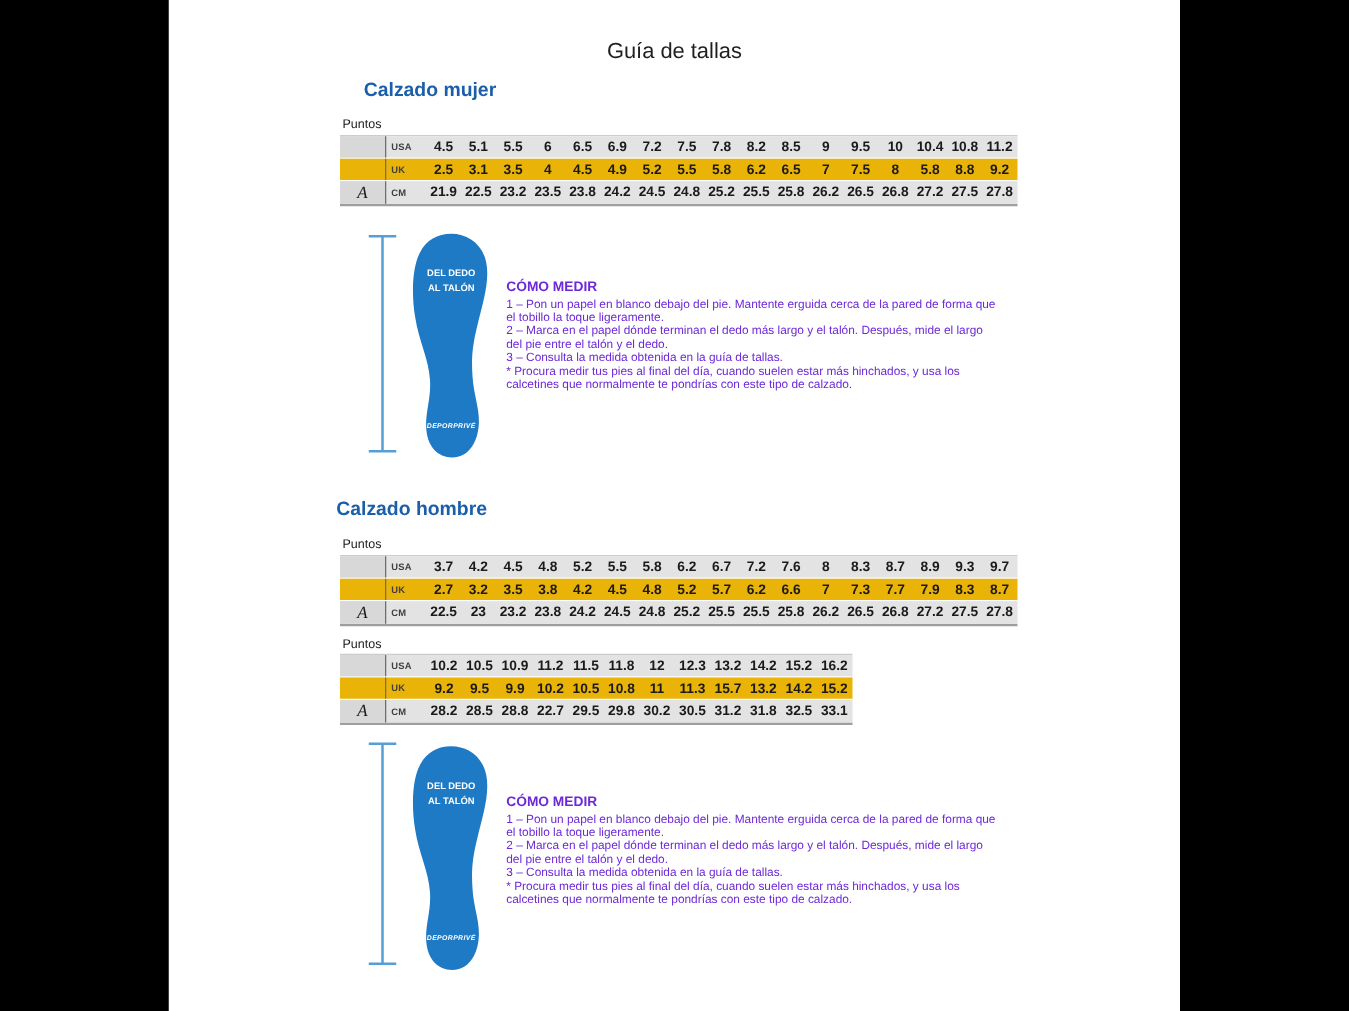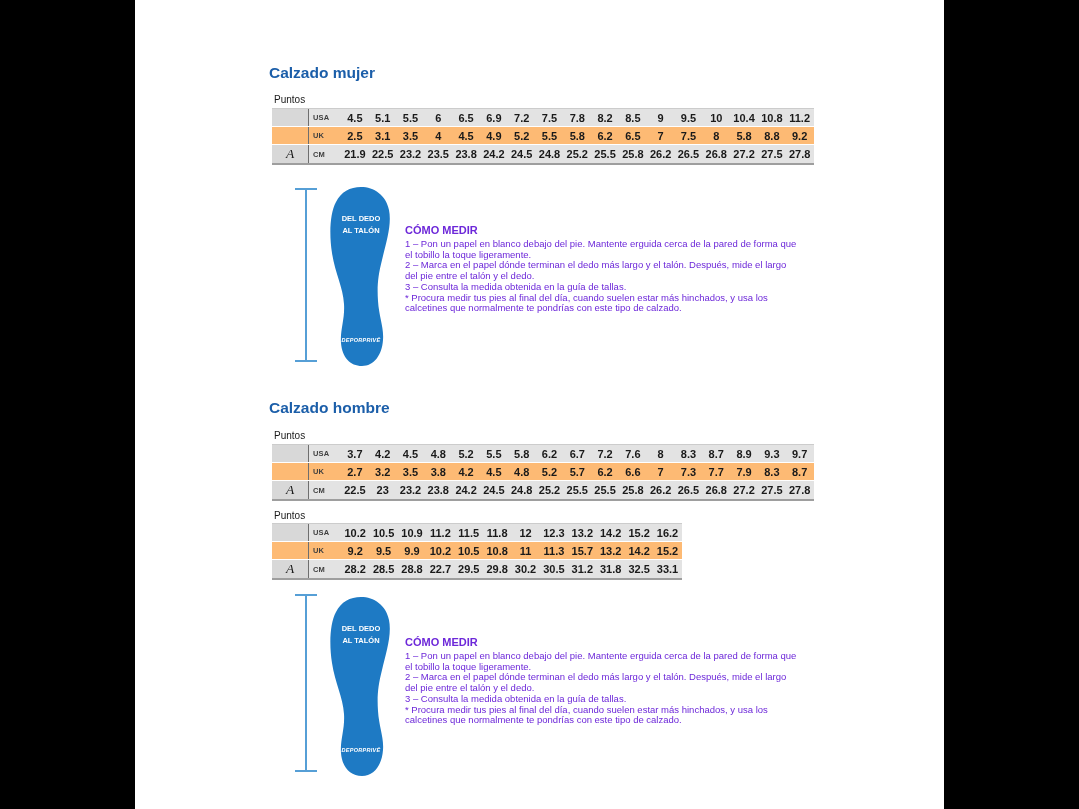--- a/index.html
+++ b/index.html
@@ -6,35 +6,35 @@
   html,body { width:1079px; height:809px; background:#000; overflow:hidden;
               font-family:"Liberation Sans", sans-serif; }
   .stage { position:relative; width:1079px; height:809px; background:#000; }
   .page { position:absolute; left:135px; top:0; width:809px; height:809px; background:#ffffff; }
 
   .doc-title { position:absolute; left:0; top:29px; width:100%; text-align:center;
                font-size:17.5px; line-height:22px; color:#1f1f1f; }
 
   .section-heading { position:absolute; left:134px; font-size:15.5px; font-weight:bold;
                      color:#1b5ea9; line-height:19px; }
-  .heading-women { top:63px; }
+  .heading-women { top:63px;margin-left:22px; }
   .heading-men   { top:398px; }
 
   .points-label { position:absolute; left:139px; font-size:10px; color:#1a1a1a; line-height:14px; }
   .points-1 { top:93px; }
   .points-2 { top:429px; }
   .points-3 { top:509px; }
 
   .size-table { position:absolute; left:137px; border-top:1px solid #cccccc;
                 border-bottom:2px solid #9e9e9e; }
   .table-women { top:108px; }
   .table-men-small { top:444px; }
   .table-men-large { top:523px; }
 
-  .trow { display:flex; height:18px; align-items:stretch; background:#fdba74;
+  .trow { display:flex; height:18px; align-items:stretch; background:#eab308;
           border-bottom:1px solid #ffffff; }
   .trow:last-child { border-bottom:none; }
   .trow.banded { background:#e3e3e3; }
   .trow.banded .c0 { background:#d8d8d8; }
 
   .c0 { width:37px; display:flex; align-items:center; justify-content:center;
         border-right:1px solid #6e6e6e; font-style:italic; font-size:13.5px;
         color:#1a1a1a; font-family:"Liberation Serif", serif; }
   .c1 { width:32px; display:flex; align-items:center; padding-left:4px;
         font-size:7.5px; font-weight:bold; color:#3f3f3f; letter-spacing:.2px; }
@@ -60,20 +60,21 @@
   .measure-2 { top:635px; }
   .measure-title { font-size:11px; font-weight:bold; line-height:14px; margin-bottom:2px; }
   .step { font-size:9.5px; line-height:10.7px; }
 </style>
 </head>
 <body>
 
 <div class="stage">
   <div class="page">
 
+    <div class="doc-title">Guía de tallas</div>
 
     <div class="section-heading heading-women">Calzado mujer</div>
     <div class="points-label points-1">Puntos</div>
     <div class="size-table table-women table-17">
         <div class="trow banded">
           <div class="c0"></div>
           <div class="c1">USA</div>
           <div class="cv">4.5</div>
           <div class="cv">5.1</div>
           <div class="cv">5.5</div>

